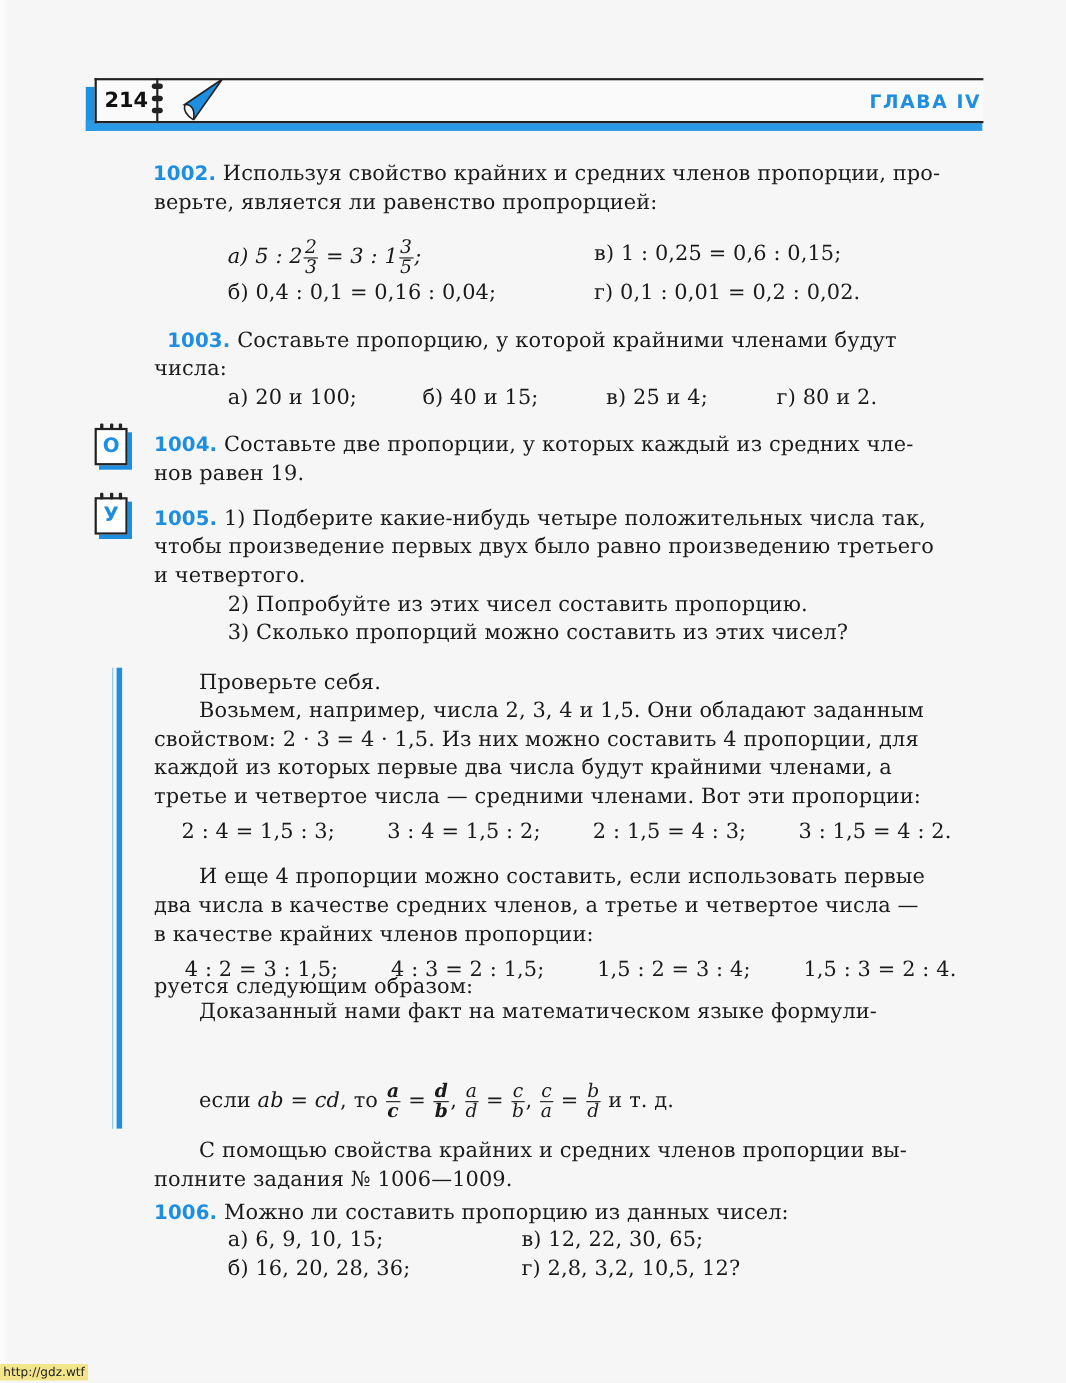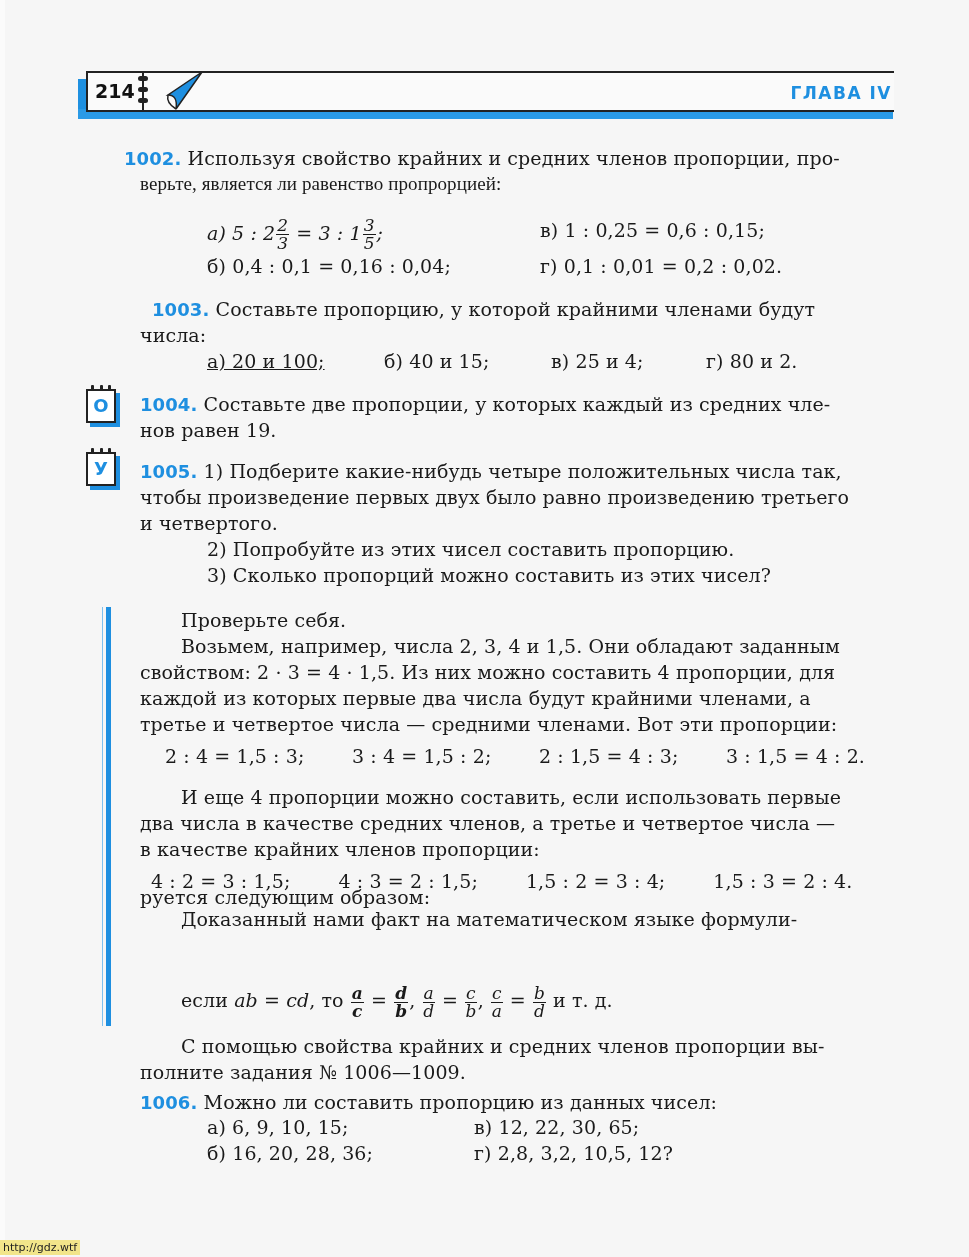--- a/index.html
+++ b/index.html
@@ -61,46 +61,46 @@
   <div class="spine-ring" style="top:87px"></div>
   <div class="spine-ring" style="top:98px"></div>
   <svg class="corner-icon" viewBox="0 0 40 40">
     <path d="M38 1 L4 24 Q14 24 12 38 Z" fill="#1e8fe0" stroke="#222" stroke-width="1.5"></path>
     <path d="M4 24 Q2 32 12 38" fill="none" stroke="#222" stroke-width="1.5"></path>
   </svg>
   <div class="chapter">ГЛАВА IV</div>
 </div>
 
 <div>
-  <div class="line" style="left:124px; top:145px;">
+  <div class="line" style="left:139px; top:145px;">
     <span class="num">1002.</span>
     <span>Используя свойство крайних и средних членов пропорции, про-</span>
   </div>
-  <div class="line" style="left:140px; top:171px;font-family:Liberation Serif, serif;">верьте, является ли равенство пропрорцией:</div>
+  <div class="line" style="left:140px; top:171px;">верьте, является ли равенство пропрорцией:</div>
   <div class="line" style="left:207px; top:217px;font-style:italic;">
     <span>а) 5 : 2</span><span class="frac">
         <span class="n">2</span>
         <span>3</span>
       </span><span> = 3 : 1</span><span class="frac">
         <span class="n">3</span>
         <span>5</span>
       </span><span>;</span>
   </div>
   <div class="line" style="left:540px; top:217px;">в) 1 : 0,25 = 0,6 : 0,15;</div>
   <div class="line" style="left:207px; top:253px;">б) 0,4 : 0,1 = 0,16 : 0,04;</div>
   <div class="line" style="left:540px; top:253px;">г) 0,1 : 0,01 = 0,2 : 0,02.</div>
 </div>
 
 <div>
   <div class="line" style="left:140px; top:296px;margin-left:12px;">
     <span class="num">1003.</span>
     <span>Составьте пропорцию, у которой крайними членами будут</span>
   </div>
   <div class="line" style="left:140px; top:322px;">числа:</div>
-  <div class="line" style="left:207px; top:348px;text-decoration:underline;">а) 20 и 100;</div>
+  <div class="line" style="left:207px; top:348px;">а) 20 и 100;</div>
   <div class="line" style="left:384px; top:348px;">б) 40 и 15;</div>
   <div class="line" style="left:551px; top:348px;">в) 25 и 4;</div>
   <div class="line" style="left:706px; top:348px;">г) 80 и 2.</div>
 </div>
 
 <div>
   <div class="badge" style="left:86px; top:389px;">
     <div class="badge-rings">
         <span></span>
         <span></span>
@@ -144,21 +144,21 @@
   <div class="line" style="left:140px; top:711px;">третье и четвертое числа — средними членами. Вот эти пропорции:</div>
   <div class="line just" style="left:165px; top:743px; width:700px;">
     <span>2 : 4 = 1,5 : 3;</span>
     <span>3 : 4 = 1,5 : 2;</span>
     <span>2 : 1,5 = 4 : 3;</span>
     <span>3 : 1,5 = 4 : 2.</span>
   </div>
   <div class="line" style="left:181px; top:784px;">И еще 4 пропорции можно составить, если использовать первые</div>
   <div class="line" style="left:140px; top:810px;">два числа в качестве средних членов, а третье и четвертое числа —</div>
   <div class="line" style="left:140px; top:836px;">в качестве крайних членов пропорции:</div>
-  <div class="line just" style="left:151px; top:868px; width:700px;gap:48px;">
+  <div class="line just" style="left:168px; top:868px; width:700px;gap:48px;">
     <span>4 : 2 = 3 : 1,5;</span>
     <span>4 : 3 = 2 : 1,5;</span>
     <span>1,5 : 2 = 3 : 4;</span>
     <span>1,5 : 3 = 2 : 4.</span>
   </div>
   <div class="line" style="left:181px; top:906px;">Доказанный нами факт на математическом языке формули-</div>
   <div class="line" style="left:140px; top:884px;">руется следующим образом:</div>
   <div class="line" style="left:181px; top:980px; line-height:40px;">
     <span>если </span><span class="it">ab</span><span> = </span><span class="it">cd</span><span>, то </span>
     <span class="frac b">

